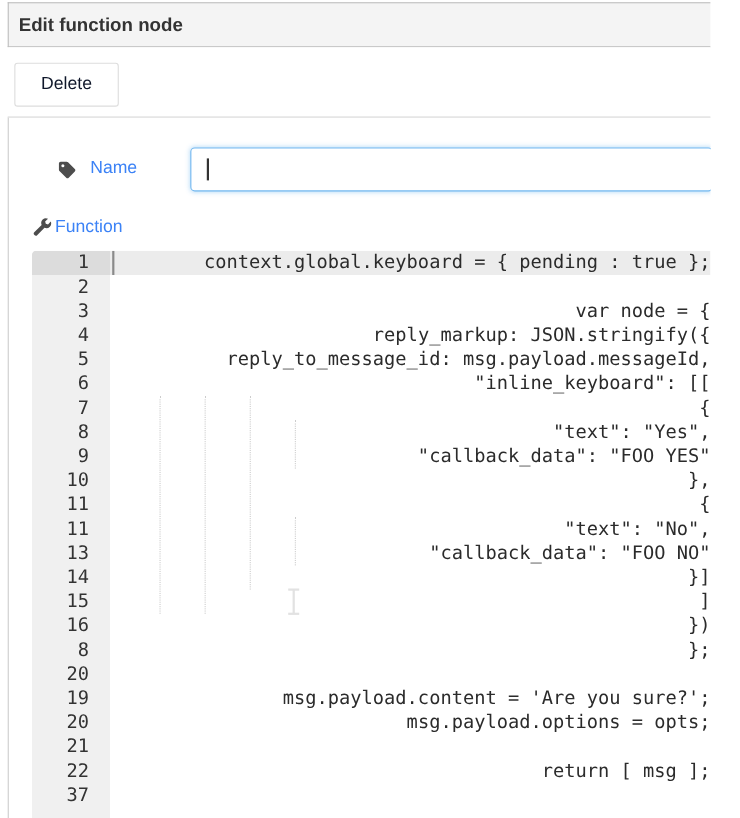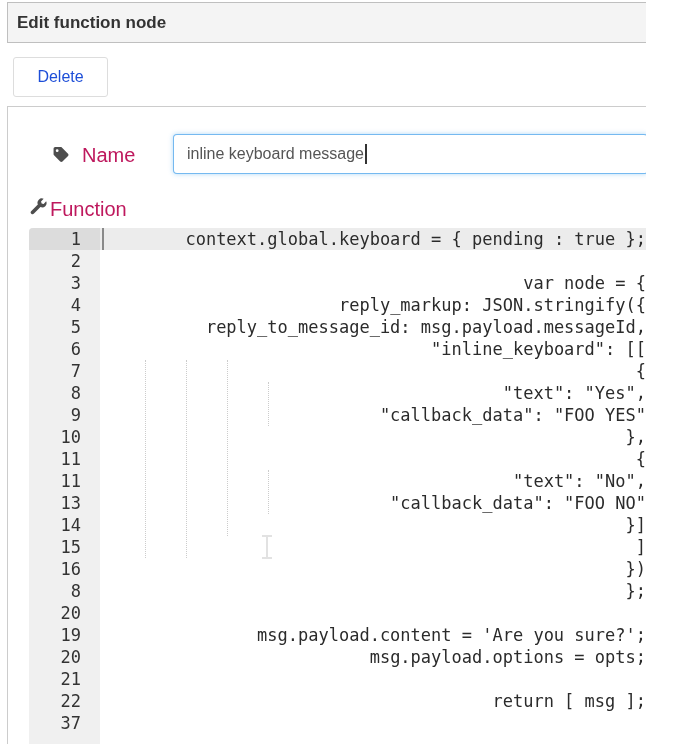--- a/index.html
+++ b/index.html
@@ -18,29 +18,29 @@
   .tray-title {
     margin-left:9px; line-height:39px;
     font-size:17px; font-weight:bold; color:#333;
   }
 
   
   .tray-toolbar { position:absolute; top:43px; left:0; right:0; height:63px; background:#fff; }
   .delete-btn {
     position:absolute; left:13px; top:14px; width:95px; height:40px;
     background:#fff; border:1px solid #ddd; border-radius:3px;
-    color:#1d4ed8; font-size:16px; font-family:"Liberation Sans", sans-serif;
+    color:#0f172a; font-size:16px; font-family:"Liberation Sans", sans-serif;
     text-align:center; line-height:38px; cursor:pointer;
   }
   .toolbar-divider { position:absolute; top:106px; left:7px; right:0; height:1px; background:#ccc; }
 
   
   .tray-body { position:absolute; top:107px; left:7px; right:0; bottom:0; background:#fff; border-left:1px solid #ccc; }
 
-  .form-label { position:absolute; font-size:20px; color:#be185d; }
+  .form-label { position:absolute; font-size:16px; color:#3b82f6; }
   .icon-svg { position:absolute; }
 
   .name-input {
     position:absolute; left:173px; top:134px; right:-2px; height:40px;
     display:flex; align-items:center; padding-left:13px;
     background:#fff; font-size:16px; color:#555;
     border:1px solid var(--focus-blue,rgba(82,168,236,0.8));
     border-radius:4px;
     box-shadow:0 0 5px rgba(82,168,236,0.45);
     cursor:text; white-space:pre;
@@ -94,21 +94,21 @@
   <div class="toolbar-divider"></div>
 
   <div class="tray-body"></div>
 
   <svg class="icon-svg" style="left:52px; top:146px;" width="18" height="17" viewBox="0 0 16 16">
     <path d="M1 2.5C1 1.7 1.7 1 2.5 1h5.2c.4 0 .8.16 1.1.44l5.8 5.8c.6.6.6 1.55 0 2.15l-5.2 5.2c-.6.6-1.55.6-2.15 0L1.45 8.8A1.5 1.5 0 0 1 1 7.74V2.5z" fill="#4d4d4d"></path>
     <circle cx="4.4" cy="4.4" r="1.3" fill="#fff"></circle>
   </svg>
   <div class="form-label" style="left:82px; top:144px;">Name</div>
   <div class="name-input">
-    <span>inline keyboard message</span><span class="text-caret"></span>
+    <span class="text-caret"></span>
   </div>
 
   <svg class="icon-svg" style="left:30px; top:198px;" width="17" height="17" viewBox="0 0 16 16">
     <path d="M15.2 3.1a4.1 4.1 0 0 1-5.35 5.47l-6.1 6.1a1.75 1.75 0 1 1-2.47-2.47l6.1-6.1A4.1 4.1 0 0 1 12.85.75L10.4 3.2l.55 1.9 1.9.55 2.35-2.55z" fill="#4d4d4d"></path>
   </svg>
   <div class="form-label" style="left:50px; top:198px;">Function</div>
 
   <div class="code-editor">
     <div class="gutter" id="gutter">
         <div class="gutter-cell active">1</div>

